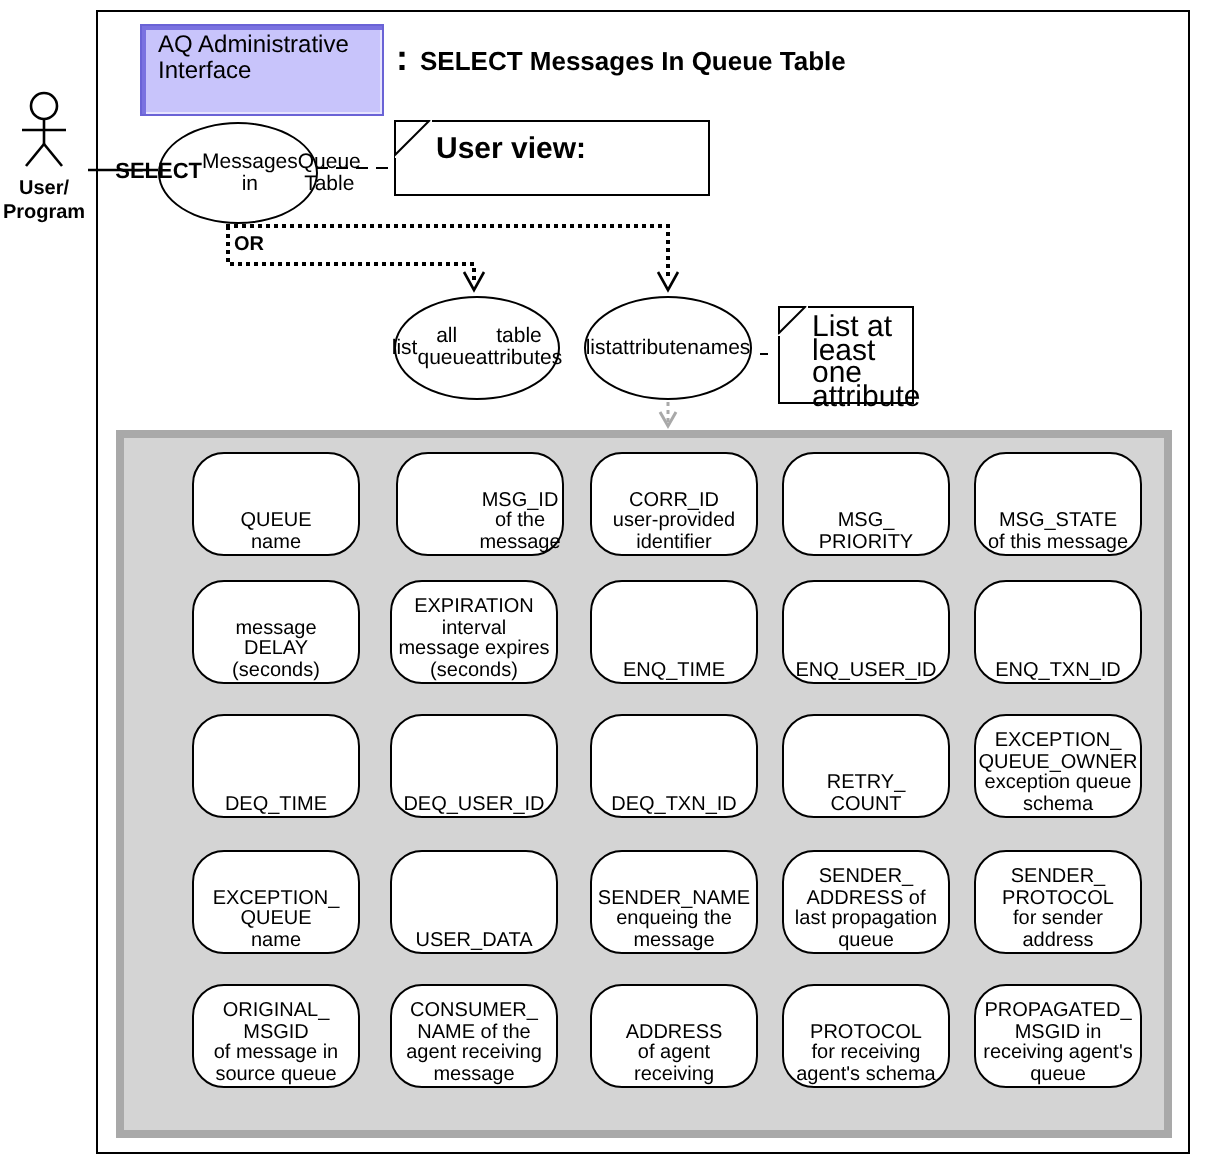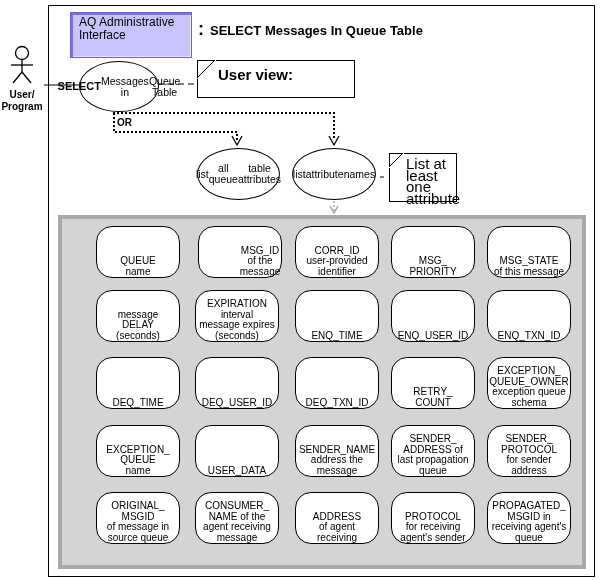--- a/index.html
+++ b/index.html
@@ -182,21 +182,21 @@
     <div class="attr" style="left: 96px; top: 425px;">
       <div>EXCEPTION_</div>
       <div>QUEUE</div>
       <div>name</div>
     </div>
     <div class="attr" style="left: 195px; top: 425px;">
       <div>USER_DATA</div>
     </div>
     <div class="attr" style="left: 295px; top: 425px;">
       <div>SENDER_NAME</div>
-      <div>address the</div>
+      <div>enqueing the</div>
       <div>message</div>
     </div>
     <div class="attr" style="left: 391px; top: 425px;">
       <div>SENDER_</div>
       <div>ADDRESS of</div>
       <div>last propagation</div>
       <div>queue</div>
     </div>
     <div class="attr" style="left: 487px; top: 425px;">
       <div>SENDER_</div>
@@ -217,21 +217,21 @@
       <div>message</div>
     </div>
     <div class="attr" style="left: 295px; top: 492px;">
       <div>ADDRESS</div>
       <div>of agent</div>
       <div>receiving</div>
     </div>
     <div class="attr" style="left: 391px; top: 492px;">
       <div>PROTOCOL</div>
       <div>for receiving</div>
-      <div>agent's sender</div>
+      <div>agent's schema</div>
     </div>
     <div class="attr" style="left: 487px; top: 492px;">
       <div>PROPAGATED_</div>
       <div>MSGID in</div>
       <div>receiving agent's</div>
       <div>queue</div>
     </div>
   </div>
 
 </body></html>

